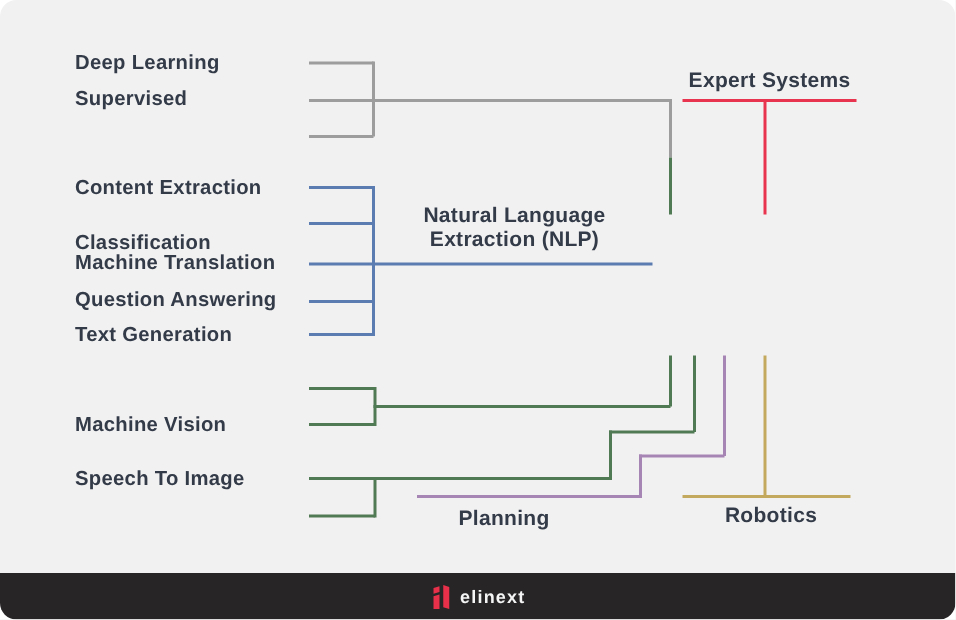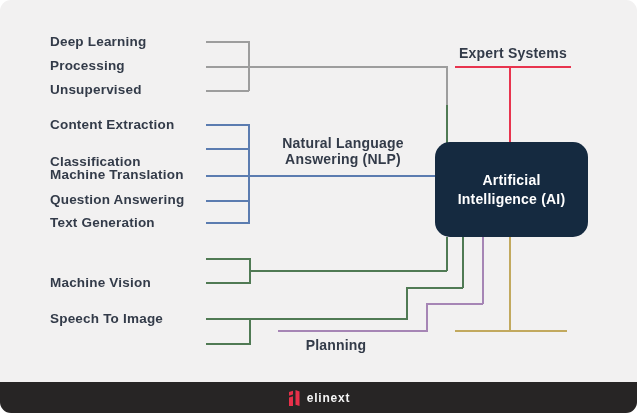--- a/index.html
+++ b/index.html
@@ -47,36 +47,36 @@
     letter-spacing:0.8px;line-height:12px;
   }
   .logo-icon{display:block;}
 </style>
 </head>
 <body>
 
 <div class="canvas">
 
   <div class="leaf" style="top:34px">Deep Learning</div>
-  <div class="leaf" style="top:58px">Processing</div>
-  <div class="leaf" style="top:82px">Unsupervised</div>
+  <div class="leaf" style="top:58px">Supervised</div>
   <div class="leaf" style="top:117px">Content Extraction</div>
   <div class="leaf" style="top:154px">Classification</div>
   <div class="leaf" style="top:167px">Machine Translation</div>
   <div class="leaf" style="top:192px">Question Answering</div>
   <div class="leaf" style="top:215px">Text Generation</div>
   <div class="leaf" style="top:275px">Machine Vision</div>
   <div class="leaf" style="top:311px">Speech To Image</div>
 
   <div class="branch-label" style="left:443px;top:45px;width:140px">Expert Systems</div>
   <div class="branch-label" style="left:263px;top:135px;width:160px">
     <div>Natural Language</div>
-    <div>Answering (NLP)</div>
+    <div>Extraction (NLP)</div>
   </div>
   <div class="branch-label" style="left:286px;top:337px;width:100px">Planning</div>
+  <div class="branch-label" style="left:463px;top:335px;width:102px">Robotics</div>
 
   <div class="ln h c-gray" style="left:206px;top:41px;width:43px"></div>
   <div class="ln h c-gray" style="left:206px;top:66px;width:241px"></div>
   <div class="ln h c-gray" style="left:206px;top:90px;width:43px"></div>
   <div class="ln v c-gray" style="left:248px;top:41px;height:50px"></div>
   <div class="ln v c-gray" style="left:446px;top:66px;height:39px"></div>
   <div class="ln v c-green" style="left:446px;top:105px;height:38px"></div>
 
   <div class="ln h c-red" style="left:455px;top:66px;width:116px"></div>
   <div class="ln v c-red" style="left:509px;top:66px;height:77px"></div>
@@ -102,24 +102,20 @@
   <div class="ln v c-green" style="left:462px;top:237px;height:51px"></div>
 
   <div class="ln h c-purple" style="left:278px;top:330px;width:149px"></div>
   <div class="ln v c-purple" style="left:426px;top:303px;height:29px"></div>
   <div class="ln h c-purple" style="left:426px;top:303px;width:57px"></div>
   <div class="ln v c-purple" style="left:482px;top:237px;height:67px"></div>
 
   <div class="ln h c-gold" style="left:455px;top:330px;width:112px"></div>
   <div class="ln v c-gold" style="left:509px;top:237px;height:93px"></div>
 
-  <div class="ai-box">
-    <div>Artificial</div>
-    <div>Intelligence (AI)</div>
-  </div>
 
   <div class="footer">
     <svg class="logo-icon" width="14" height="16" viewBox="0 0 14 16">
       <polygon points="2,2 6,0.8 6,4.6 2,5.8" fill="#e8304a"></polygon>
       <polygon points="2,7.5 6,6.3 6,16 2,16" fill="#e8304a"></polygon>
       <polygon points="8.5,0 12.5,1.4 12.5,16 8.5,14.8" fill="#e8304a"></polygon>
     </svg>
     <span class="logo-text">elinext</span>
   </div>
 

